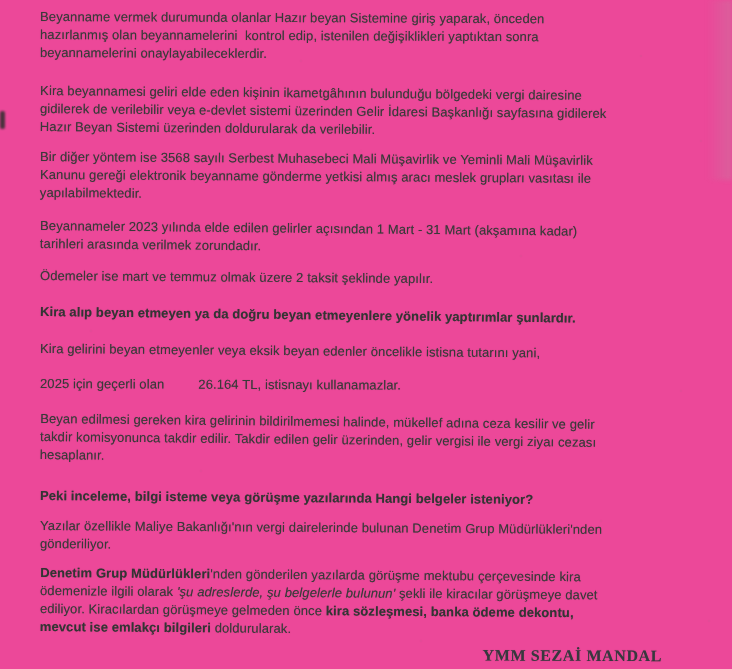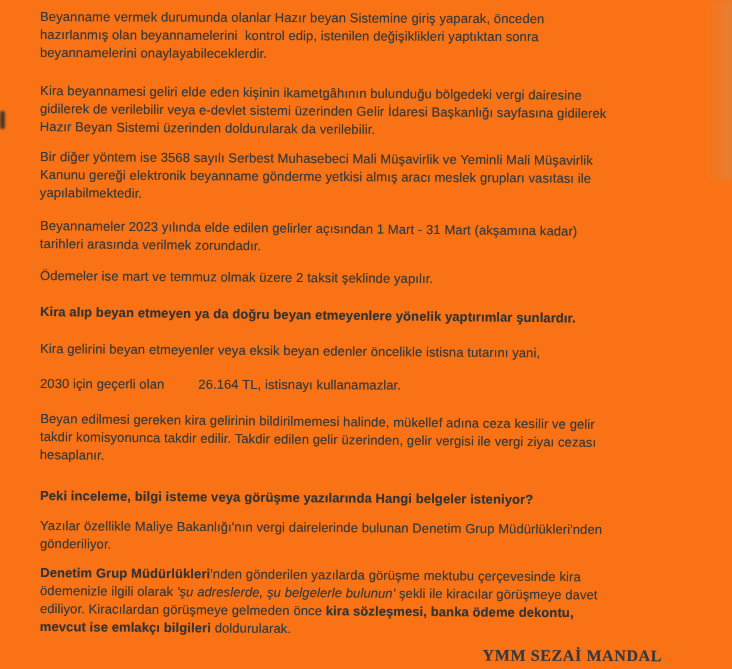--- a/index.html
+++ b/index.html
@@ -4,21 +4,21 @@
 <style>
   html, body {
     margin: 0;
     padding: 0;
     background: #ffffff;
   }
   .page {
     position: relative;
     width: 732px;
     height: 669px;
-    background: #f97316;
+    background: #ec4899;
     overflow: hidden;
     font-family: "Liberation Sans", sans-serif;
     color: #3a3a3a;
   }
   .content {
     position: relative;
     padding: 8px 6px 0 40px;
     z-index: 2;
   }
   .para {
@@ -127,21 +127,21 @@
 gidilerek de verilebilir veya e-devlet sistemi üzerinden Gelir İdaresi Başkanlığı sayfasına gidilerek
 Hazır Beyan Sistemi üzerinden doldurularak da verilebilir.</p>
     <p class="para p3">Bir diğer yöntem ise 3568 sayılı Serbest Muhasebeci Mali Müşavirlik ve Yeminli Mali Müşavirlik
 Kanunu gereği elektronik beyanname gönderme yetkisi almış aracı meslek grupları vasıtası ile
 yapılabilmektedir.</p>
     <p class="para p4">Beyannameler 2023 yılında elde edilen gelirler açısından 1 Mart - 31 Mart (akşamına kadar)
 tarihleri arasında verilmek zorundadır.</p>
     <p class="para p5">Ödemeler ise mart ve temmuz olmak üzere 2 taksit şeklinde yapılır.</p>
     <p class="para p6 bold">Kira alıp beyan etmeyen ya da doğru beyan etmeyenlere yönelik yaptırımlar şunlardır.</p>
     <p class="para p7">Kira gelirini beyan etmeyenler veya eksik beyan edenler öncelikle istisna tutarını yani,</p>
-    <p class="para p8"><span>2030 için geçerli olan</span><span class="gap">26.164 TL, istisnayı kullanamazlar.</span></p>
+    <p class="para p8"><span>2025 için geçerli olan</span><span class="gap">26.164 TL, istisnayı kullanamazlar.</span></p>
     <p class="para p9">Beyan edilmesi gereken kira gelirinin bildirilmemesi halinde, mükellef adına ceza kesilir ve gelir
 takdir komisyonunca takdir edilir. Takdir edilen gelir üzerinden, gelir vergisi ile vergi ziyaı cezası
 hesaplanır.</p>
     <p class="para p10 bold">Peki inceleme, bilgi isteme veya görüşme yazılarında Hangi belgeler isteniyor?</p>
     <p class="para p11">Yazılar özellikle Maliye Bakanlığı'nın vergi dairelerinde bulunan Denetim Grup Müdürlükleri'nden
 gönderiliyor.</p>
     <p class="para p12"><strong>Denetim Grup Müdürlükleri</strong><span>'nden gönderilen yazılarda görüşme mektubu çerçevesinde kira
 ödemenizle ilgili olarak </span><em>'şu adreslerde, şu belgelerle bulunun'</em><span> şekli ile kiracılar görüşmeye davet
 ediliyor. Kiracılardan görüşmeye gelmeden önce </span><strong>kira sözleşmesi, banka ödeme dekontu,
 mevcut ise emlakçı bilgileri</strong><span> doldurularak.</span></p>

